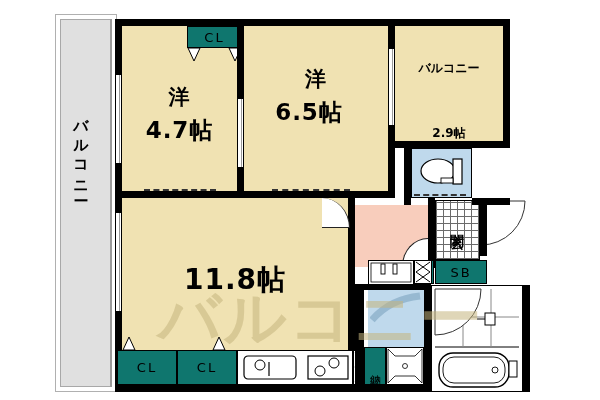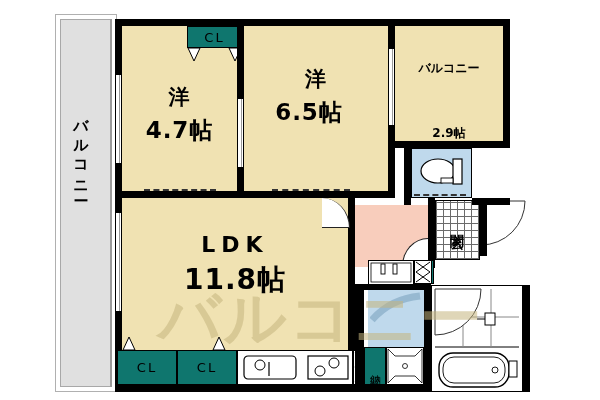--- a/index.html
+++ b/index.html
@@ -206,21 +206,20 @@
     <rect x="23" y="24" width="12" height="5" fill="#fff" stroke="#000" stroke-width="0.9"></rect>
   </svg>
 
   <div class="abs wall" style="left:404px; top:141px; width:7px; height:64px;"></div>
 
   <div class="dashline" style="left:414px; top:194px; width:52px;"></div>
 
   <div class="abs room-white" style="left:472px; top:148px; width:48px; height:52px;"></div>
 
   <div class="abs room-tatami" style="left:122px; top:198px; width:226px; height:152px;"></div>
-  <div class="lbl lbl-ldk" style="left:122px; top:233px; width:226px;">LDK</div>
   <div class="lbl lbl-ldk-size" style="left:112px; top:265px; width:246px;">11.8帖</div>
 
   <div class="abs sash sash-v" style="left:115px; top:212px; width:7px; height:100px;"></div>
 
   <div class="chip" style="left:117px; top:350px; width:60px; height:35px;">CL</div>
   <div class="chip" style="left:177px; top:350px; width:60px; height:35px;">CL</div>
   <svg class="fix" style="left:117px; top:337px;" width="120" height="14" viewBox="0 0 120 14">
     <polygon points="6,13 18,13 12,0" fill="#fff" stroke="#000" stroke-width="1"></polygon>
     <polygon points="96,13 108,13 102,0" fill="#fff" stroke="#000" stroke-width="1"></polygon>
   </svg>
@@ -259,20 +258,21 @@
 
   <svg class="fix" style="left:480px; top:200px;" width="60" height="56" viewBox="0 0 60 56">
     <path d="M1 1 L45 1 A44 44 0 0 1 1 45 Z" fill="#fff" stroke="#333" stroke-width="1"></path>
     <line x1="1" y1="1" x2="1" y2="45" stroke="#000" stroke-width="2"></line>
   </svg>
 
   <div class="abs wall" style="left:428px; top:198px; width:7px; height:70px;"></div>
   <div class="abs wall" style="left:472px; top:198px; width:38px; height:7px;"></div>
   <div class="abs wall" style="left:480px; top:198px; width:7px; height:58px;"></div>
 
+  <div class="chip" style="left:435px; top:260px; width:52px; height:24px;">SB</div>
 
   <div class="chip" style="left:400px; top:260px; width:34px; height:24px; font-size:11px; letter-spacing:1px;">CL</div>
 
   <div class="xdoor" style="left:414px; top:260px; width:18px; height:24px;">
     <svg width="16" height="22" viewBox="0 0 16 22" style="display:block">
       <path d="M1 1 L15 11 L1 21" stroke="#000" stroke-width="1" fill="none"></path>
       <path d="M15 1 L1 11 L15 21" stroke="#000" stroke-width="1" fill="none"></path>
     </svg>
   </div>
 

